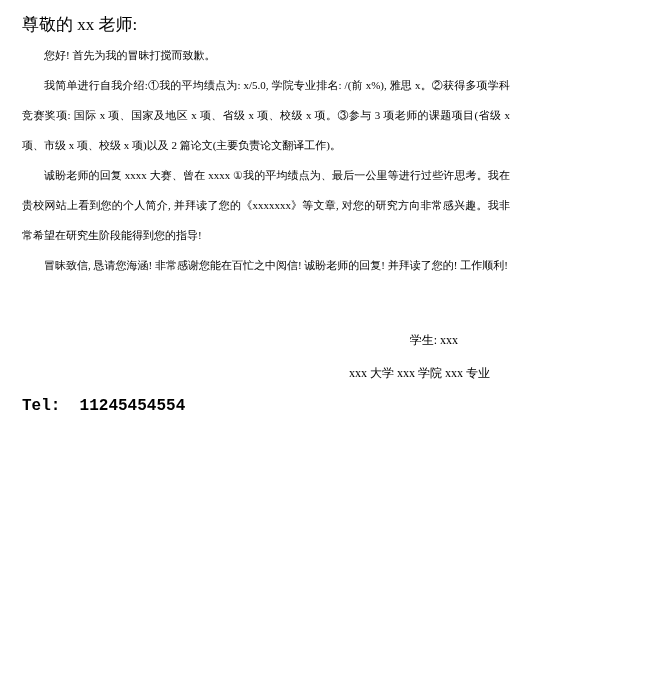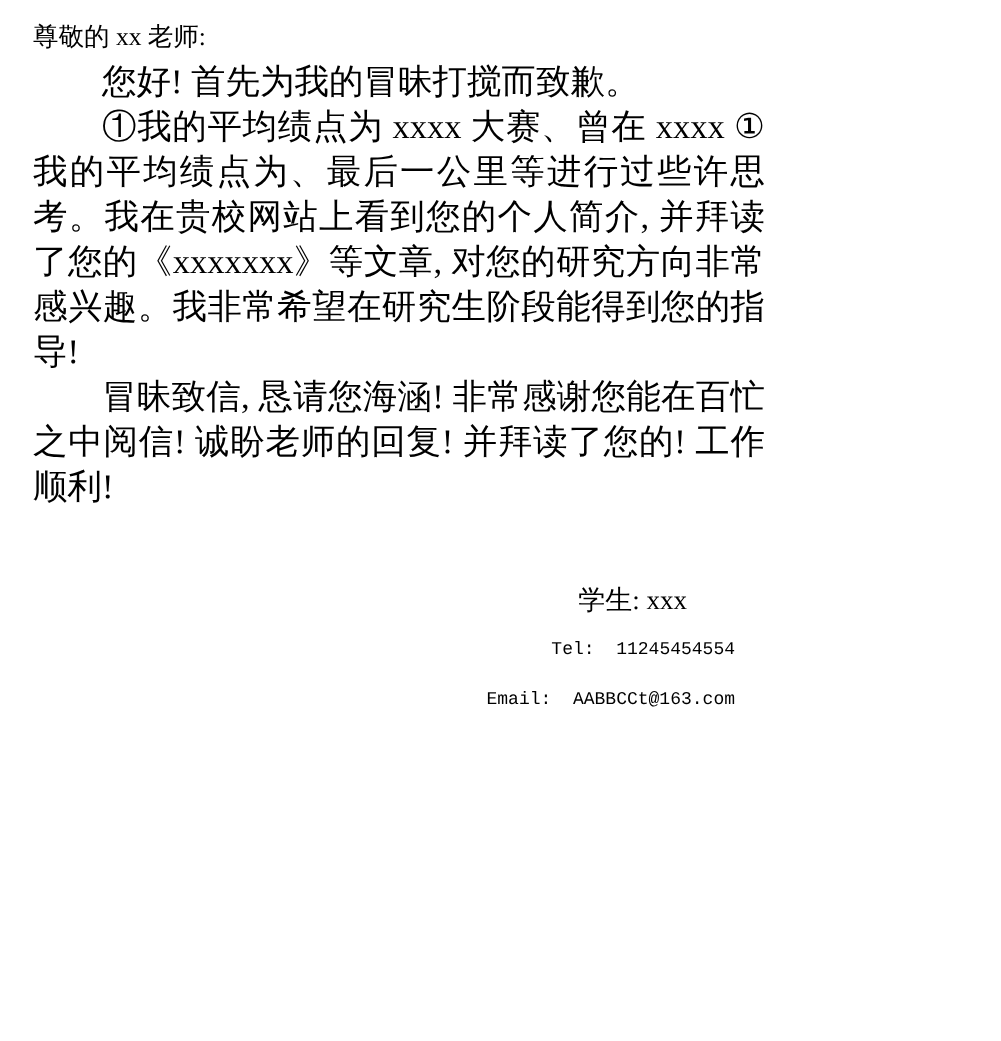--- a/index.html
+++ b/index.html
@@ -21,69 +21,70 @@
     padding: 10px 18px 0 22px;
   }
   .salutation {
     font-size: 17px;
     line-height: 30px;
     margin: 0 0 0 0;
     text-align: justify;
     text-justify: inter-ideograph;
   }
   .para {
-    font-size: 23px;
+    font-size: 11px;
     line-height: 30px;
     margin: 0;
     text-indent: 2em;
     text-align: justify;
     text-justify: inter-ideograph;
   }
   .u {
   }
   .sign-block {
     margin-top: 44px;
   }
   .sign-line {
-    font-size: 18px;
+    font-size: 12px;
     line-height: 33px;
     text-align: right;
     padding-right: 52px;
     margin: 0;
   }
   .sign-line.school {
     padding-right: 20px;
   }
   .contact-line {
-    font-size: 12px;
+    font-size: 16px;
     line-height: 33px;
-    text-align: right;
     padding-right: 20px;
     margin: 0;
     font-family: "Liberation Mono", "DejaVu Sans Mono", monospace;
+    font-weight: bold;
   }
   .contact-line .lbl {
     font-family: "Liberation Mono", "DejaVu Sans Mono", monospace;
   }
 </style>
 </head>
 <body>
 
 <div class="page">
 
   <p class="salutation">尊敬的 xx 老师:</p>
 
   <p class="para">您好! 首先为我的冒昧打搅而致歉。</p>
 
 
+  <p class="para">我简单进行自我介绍:①我的平均绩点为: x/5.0, 学院专业排名: /(前 x%), 雅思 x。②获得多项学科竞赛奖项: 国际 x 项、国家及地区 x 项、省级 x 项、校级 x 项。③参与 3 项老师的课题项目(省级 x 项、市级 x 项、校级 x 项)以及 2 篇论文(主要负责论文翻译工作)。</p>
 
-  <p class="para"><span>①我的平均绩点为 </span><span class="u">xxxx</span><span> 大赛、曾在 </span><span class="u">xxxx</span><span> ①我的平均绩点为、最后一公里等进行过些许思考。我在贵校网站上看到您的个人简介, 并拜读了您的《</span><span class="u">xxxxxxx</span><span>》等文章, 对您的研究方向非常感兴趣。我非常希望在研究生阶段能得到您的指导!</span></p>
+  <p class="para"><span>诚盼老师的回复 </span><span class="u">xxxx</span><span> 大赛、曾在 </span><span class="u">xxxx</span><span> ①我的平均绩点为、最后一公里等进行过些许思考。我在贵校网站上看到您的个人简介, 并拜读了您的《</span><span class="u">xxxxxxx</span><span>》等文章, 对您的研究方向非常感兴趣。我非常希望在研究生阶段能得到您的指导!</span></p>
 
 
   <p class="para">冒昧致信, 恳请您海涵! 非常感谢您能在百忙之中阅信! 诚盼老师的回复! 并拜读了您的! 工作顺利!</p>
 
   <div class="sign-block">
     <p class="sign-line">学生: xxx</p>
+    <p class="sign-line school">xxx 大学 xxx 学院 xxx 专业</p>
     <p class="contact-line"><span class="lbl">Tel:</span>&nbsp;&nbsp;<span>11245454554</span></p>
-    <p class="contact-line"><span class="lbl">Email:</span>&nbsp;&nbsp;<span>AABBCCt@163.com</span></p>
   </div>
 
 </div>
 
 </body></html>

